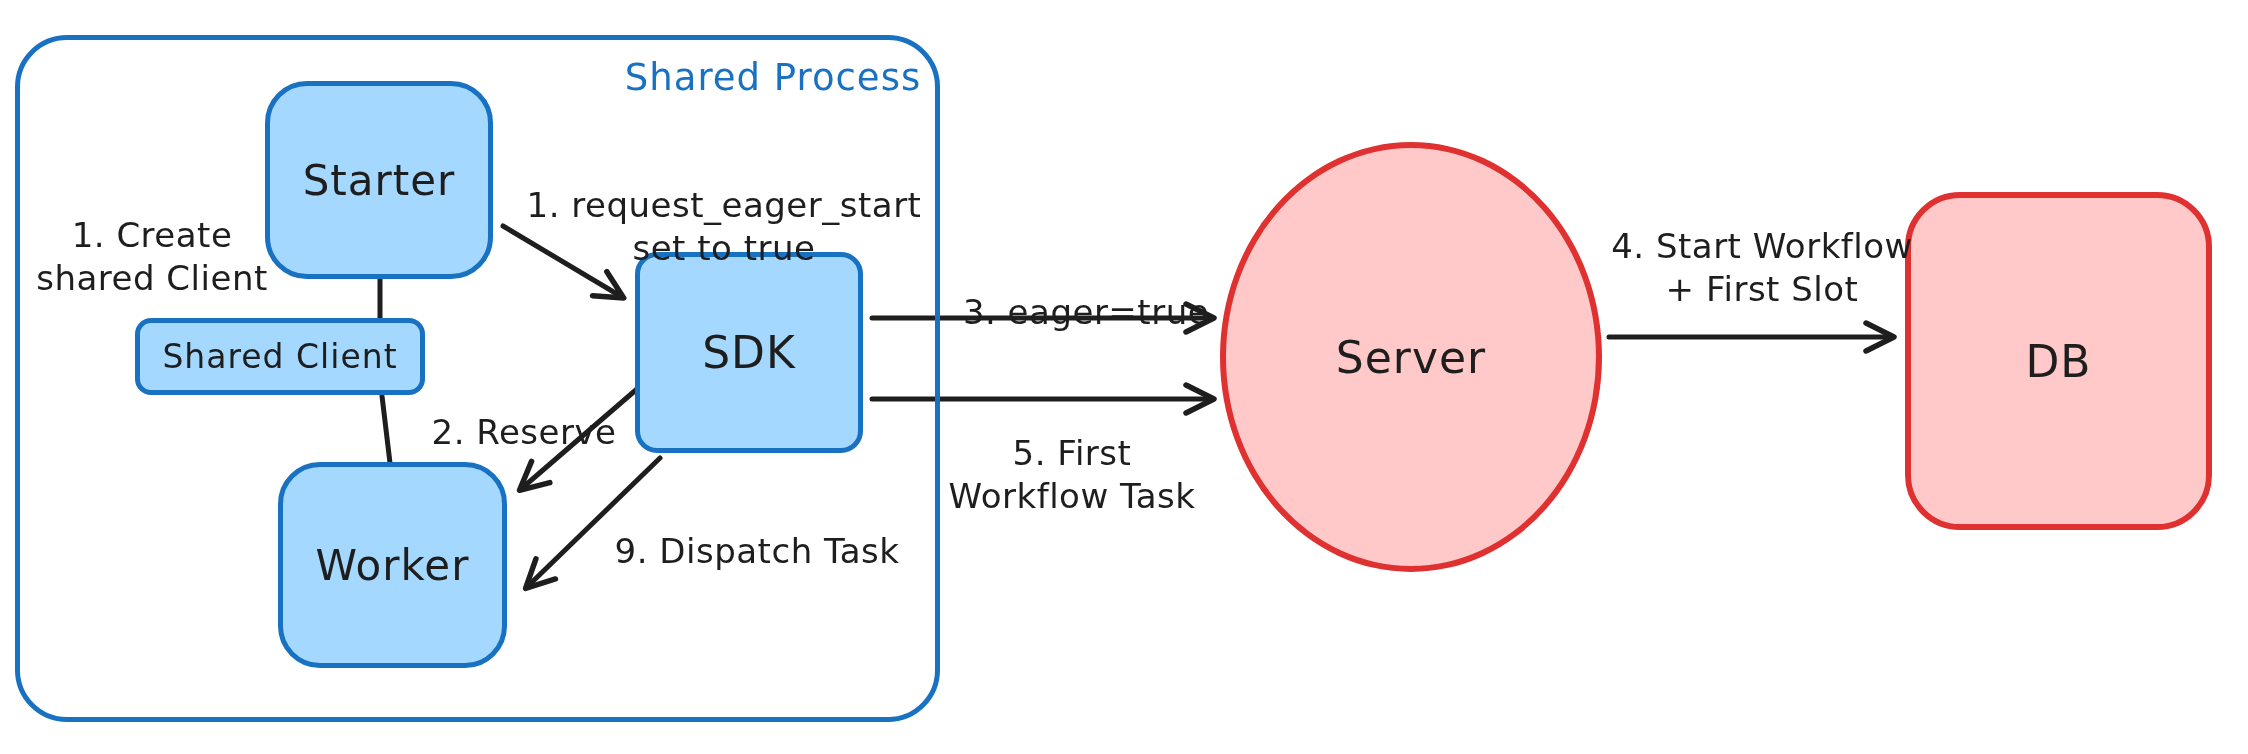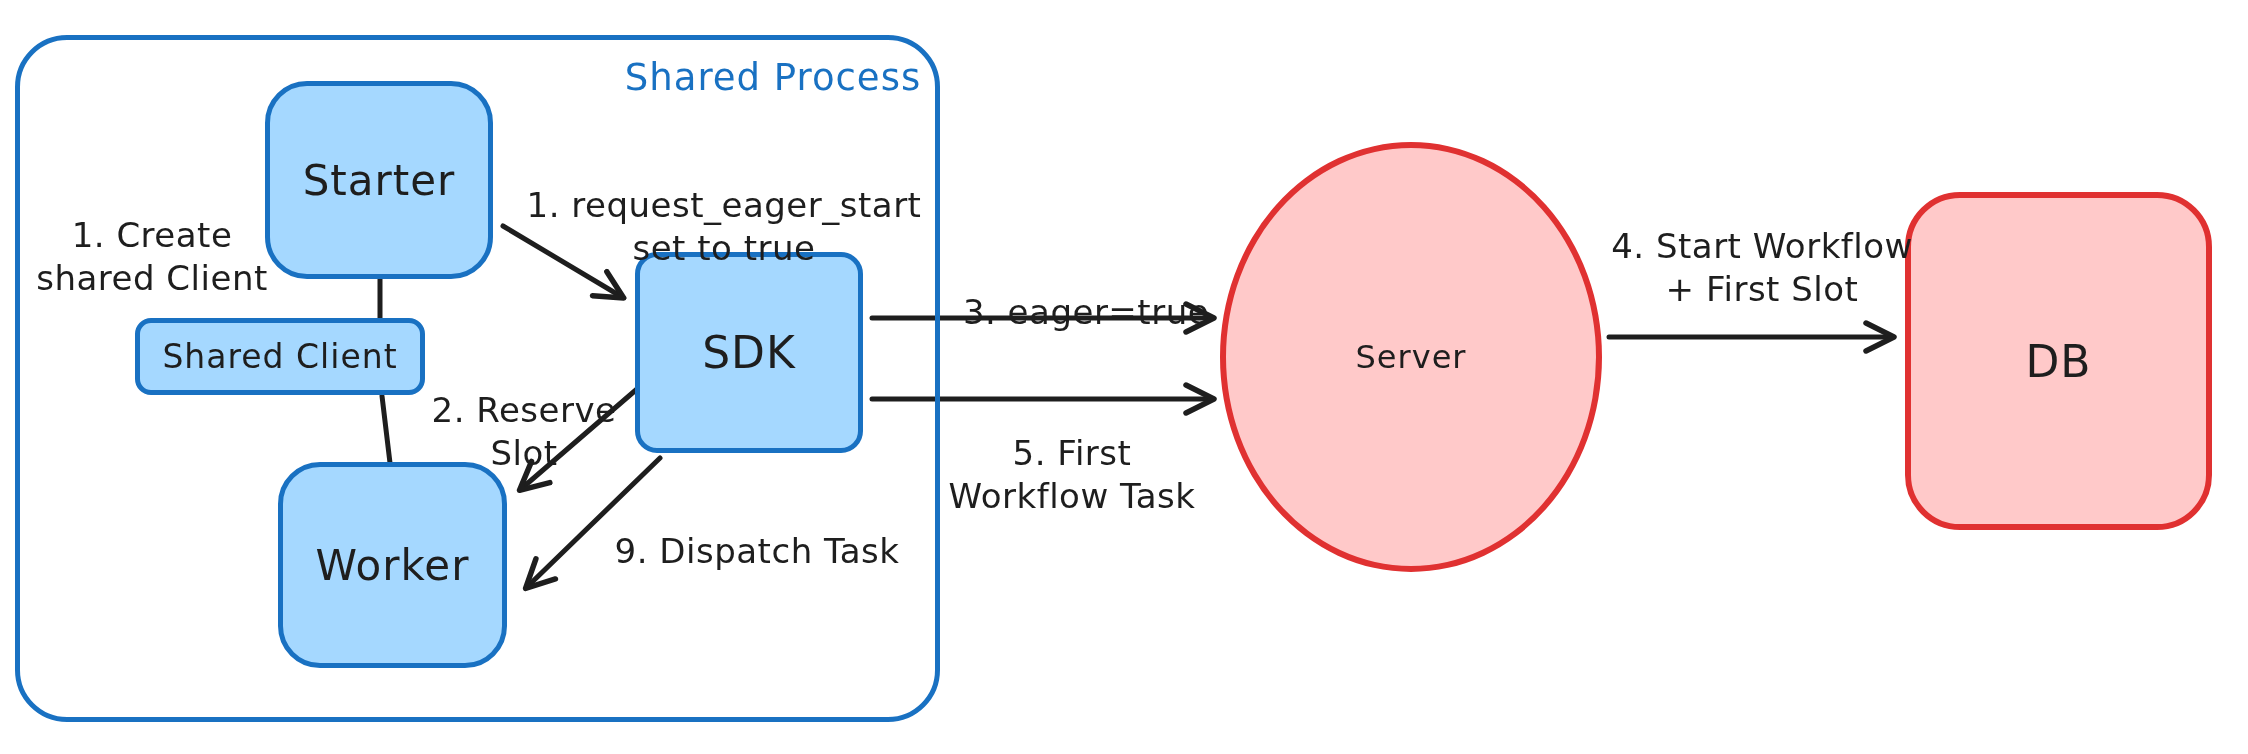--- a/index.html
+++ b/index.html
@@ -28,21 +28,21 @@
   
   .node{position:absolute;display:flex;align-items:center;justify-content:center;
     color:var(--ink);letter-spacing:1px;white-space:nowrap;}
   .node.blue{background:var(--blue-fill);border:5px solid var(--blue-stroke);}
   .node.red{background:var(--red-fill);border:6px solid var(--red-stroke);}
 
   .node-starter{left:265px;top:62px;width:228px;height:198px;border-radius:42px;font-size:42px;margin-top:19px;}
   .node-shared-client{left:135px;top:318px;width:290px;height:77px;border-radius:16px;font-size:33px;}
   .node-worker{left:278px;top:462px;width:229px;height:206px;border-radius:42px;font-size:42px;}
   .node-sdk{left:635px;top:252px;width:228px;height:201px;border-radius:22px;font-size:44px;}
-  .node-server{left:1220px;top:142px;width:382px;height:430px;border-radius:50%;font-size:32px;}
+  .node-server{left:1220px;top:142px;width:382px;height:430px;border-radius:50%;font-size:44px;}
   .node-db{left:1905px;top:192px;width:307px;height:338px;border-radius:55px;font-size:44px;}
 
   
   .note{position:absolute;transform:translate(-50%,-50%);text-align:center;
     color:var(--ink);font-size:34px;line-height:1.26;letter-spacing:0.5px;white-space:nowrap;}
   .note-create{left:152px;top:257px;}
   .note-request{left:724px;top:227px;}
   .note-reserve{left:524px;top:432px;}
   .note-eager{left:1086px;top:268px;margin-top:44px;}
   .note-first{left:1072px;top:475px;}
@@ -98,21 +98,20 @@
   <div class="note note-create">
     <span>1. Create</span>
     <span>shared Client</span>
   </div>
   <div class="note note-request">
     <span>1. request_eager_start</span>
     <span>set to true</span>
   </div>
   <div class="note note-reserve">
     <span>2. Reserve</span>
-    <span>Slot</span>
   </div>
   <div class="note note-eager">
     <span>3. eager=true</span>
   </div>
   <div class="note note-first">
     <span>5. First</span>
     <span>Workflow Task</span>
   </div>
   <div class="note note-dispatch">
     <span>9. Dispatch Task</span>

